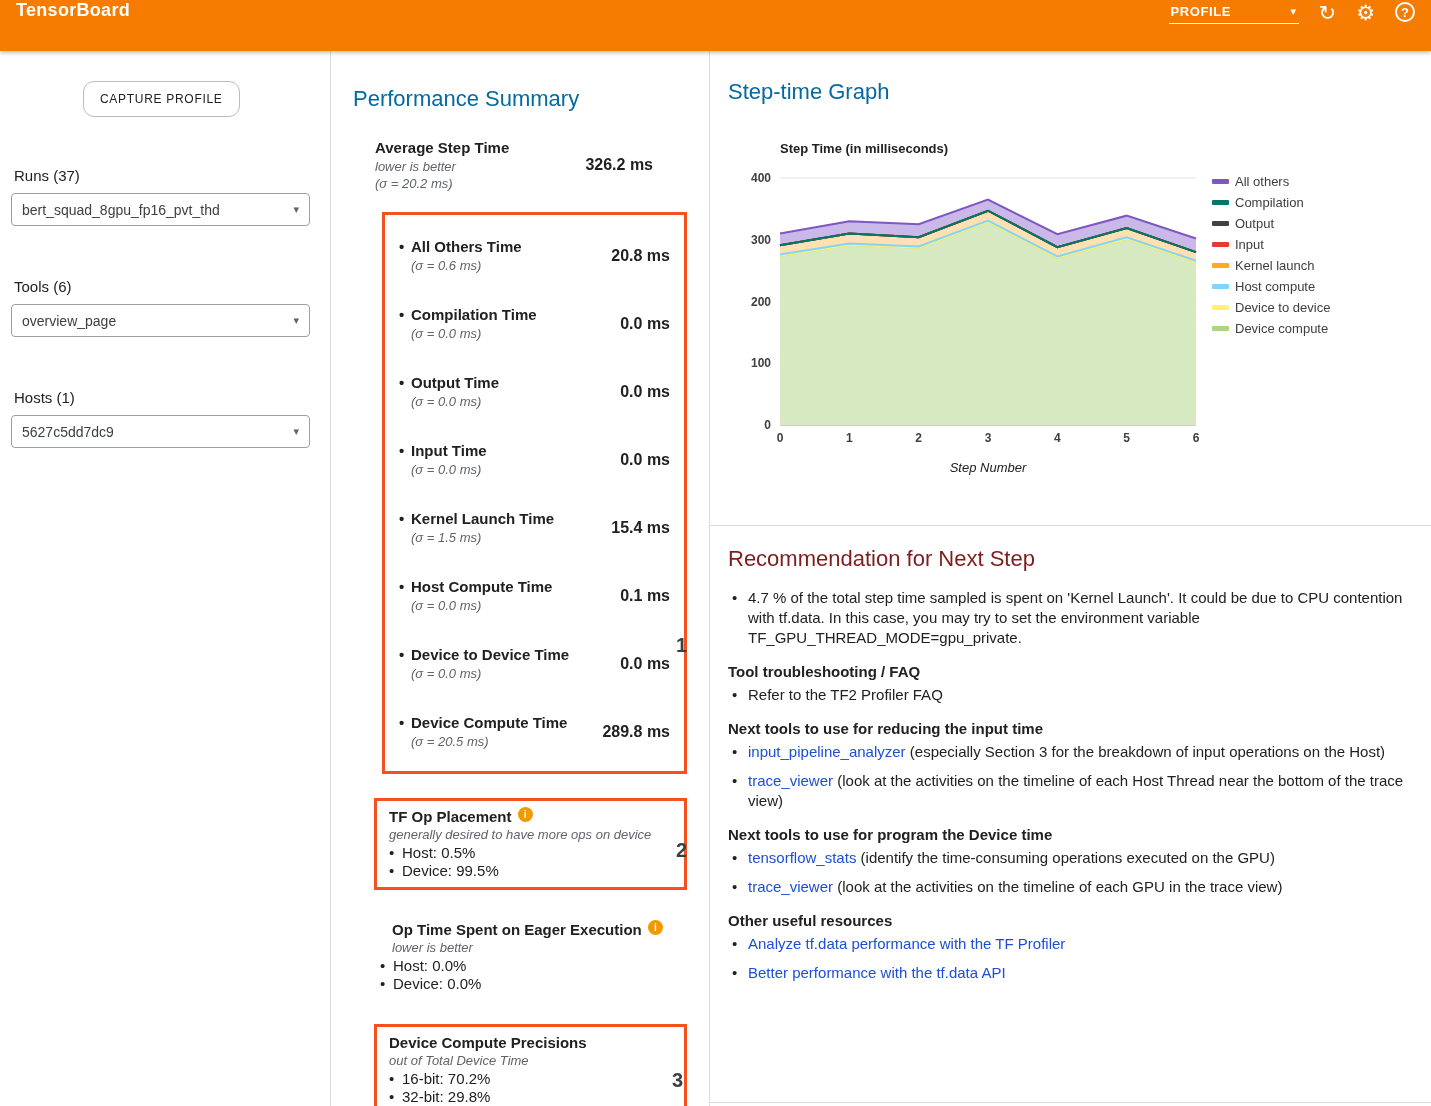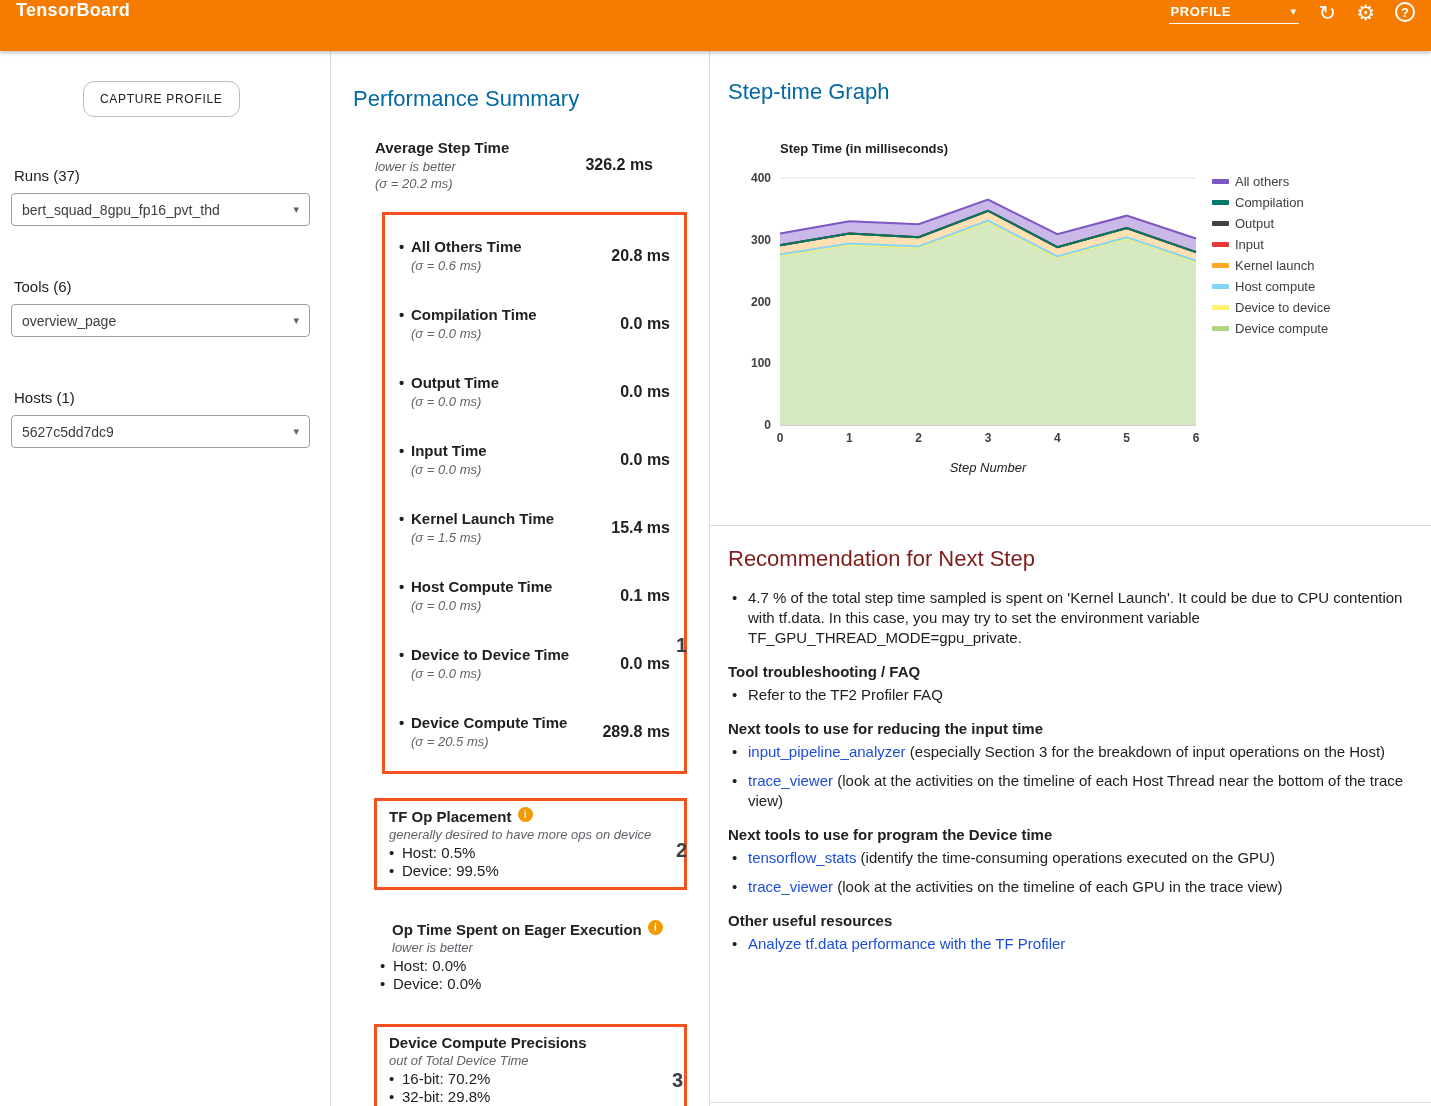--- a/index.html
+++ b/index.html
@@ -352,18 +352,19 @@
 
       <div class="sec-head">Next tools to use for program the Device time</div>
       <ul>
         <li><a>tensorflow_stats</a><span> (identify the time-consuming operations executed on the GPU)</span></li>
         <li><a>trace_viewer</a><span> (look at the activities on the timeline of each GPU in the trace view)</span></li>
       </ul>
 
       <div class="sec-head">Other useful resources</div>
       <ul>
         <li><a>Analyze tf.data performance with the TF Profiler</a></li>
+        <li><a>Better performance with the tf.data API</a></li>
       </ul>
     </div>
 
     <div class="bottom-rule"></div>
   </section>
 </div>
 
 </body></html>

